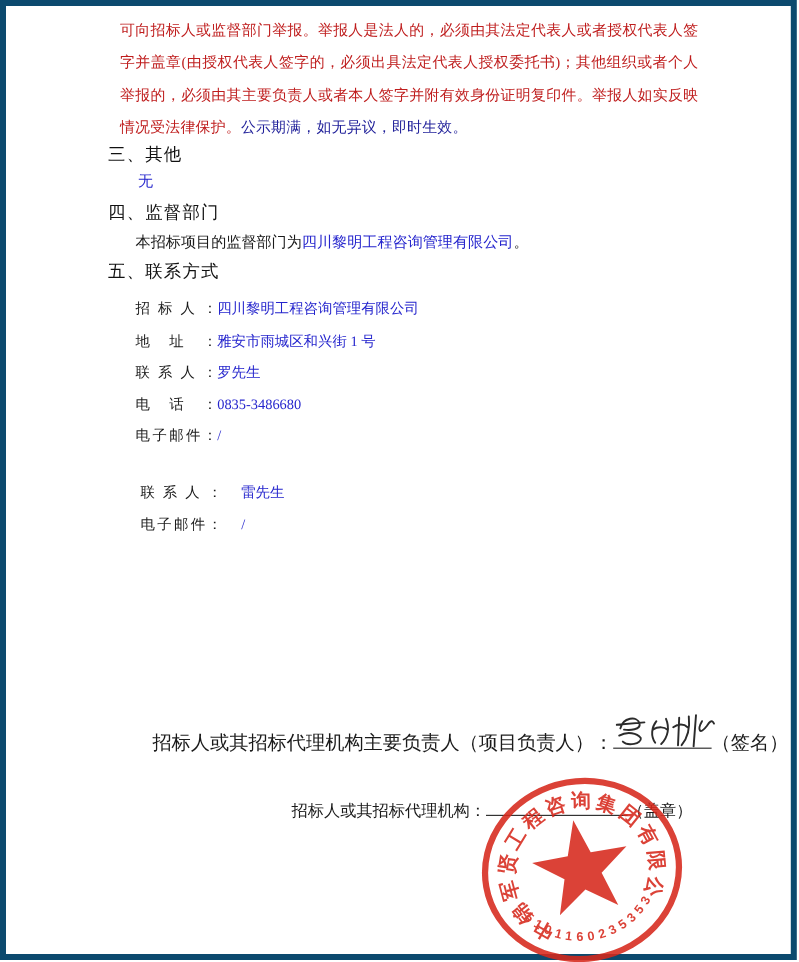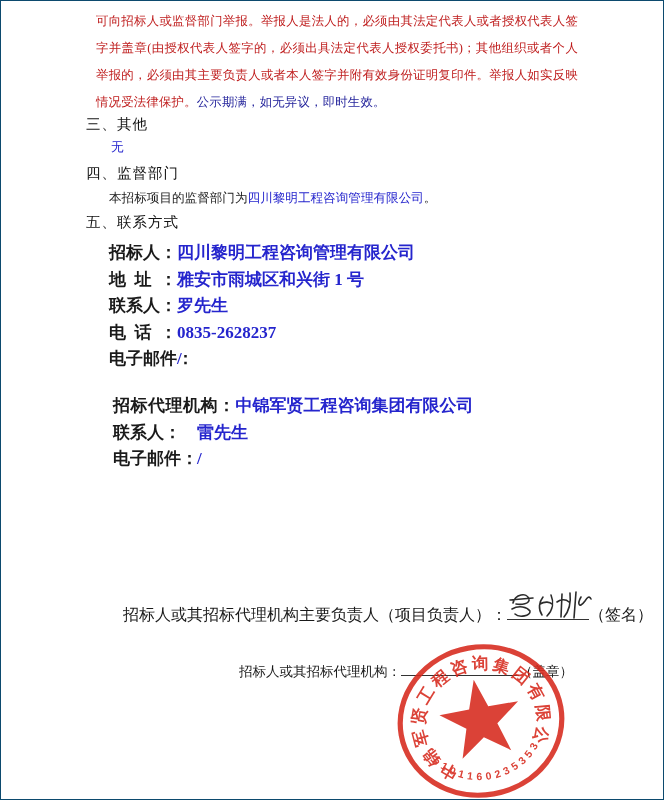--- a/index.html
+++ b/index.html
@@ -7,40 +7,40 @@
     width:666px;height:802px;
     background:#ffffff;
     font-family:"Liberation Serif","DejaVu Serif",serif;
     color:#1a1a1a;
     overflow:hidden;
   }
   .page{
     position:relative;
     width:664px;height:800px;
     background:#ffffff;
-    border:1px solid #0c4a6e;
+    border:5px solid #0c4a6e;
     box-sizing:border-box;
   }
   .para{
     position:absolute;left:95px;top:7px;width:482px;
     font-size:12.4px;line-height:27px;
     text-align:justify;
     letter-spacing:0.2px;
   }
   .red-text{color:#bf1d1d;}
   .navy-text{color:#1f1f99;}
   .blue-text{color:#2525cd;}
   .heading{
     position:absolute;left:85px;
     font-family:"Liberation Sans","DejaVu Sans",sans-serif;
     font-weight:normal;font-size:14.5px;color:#111;
     letter-spacing:1px;
   }
   .body-line{position:absolute;font-size:12.6px;}
-  .rows{position:absolute;font-size:17px;font-weight:bold;}
+  .rows{position:absolute;font-size:12px;}
   .row{height:26.5px;line-height:26.5px;white-space:nowrap;}
   .lbl{display:inline-block;width:68px;text-align:justify;text-align-last:justify;color:#1a1a1a;vertical-align:top;}
   .lbl-wide{display:inline-block;width:auto;color:#1a1a1a;letter-spacing:0.5px;}
   .val{color:#2525cd;}
   .val-indent{margin-left:16px;}
   .sig-row{
     position:absolute;left:122px;top:602px;
     font-size:16px;white-space:nowrap;line-height:24px;
   }
   .sig-line{
@@ -92,31 +92,28 @@
     <div class="row">
       <span class="lbl">招标人：</span><span class="val">四川黎明工程咨询管理有限公司</span>
     </div>
     <div class="row">
       <span class="lbl">地址：</span><span class="val">雅安市雨城区和兴街 1 号</span>
     </div>
     <div class="row">
       <span class="lbl">联系人：</span><span class="val">罗先生</span>
     </div>
     <div class="row">
-      <span class="lbl">电话：</span><span class="val">0835-2628237</span>
+      <span class="lbl">电话：</span><span class="val">0835-3486680</span>
     </div>
     <div class="row">
       <span class="lbl">电子邮件：</span><span class="val">/</span>
     </div>
   </div>
 
   <div class="rows" style="left:112px;top:392px;">
-    <div class="row">
-      <span class="lbl-wide">招标代理机构：</span><span class="val">中锦军贤工程咨询集团有限公司</span>
-    </div>
     <div class="row">
       <span class="lbl">联系人：</span><span class="val val-indent">雷先生</span>
     </div>
     <div class="row">
       <span class="lbl">电子邮件：</span><span class="val val-indent">/</span>
     </div>
   </div>
 
   <div class="sig-row">
     <span>招标人或其招标代理机构主要负责人（项目负责人）：</span><span class="sig-line"><svg class="sig-svg" width="92" height="34" viewBox="0 0 92 34" aria-label="handwritten signature">

